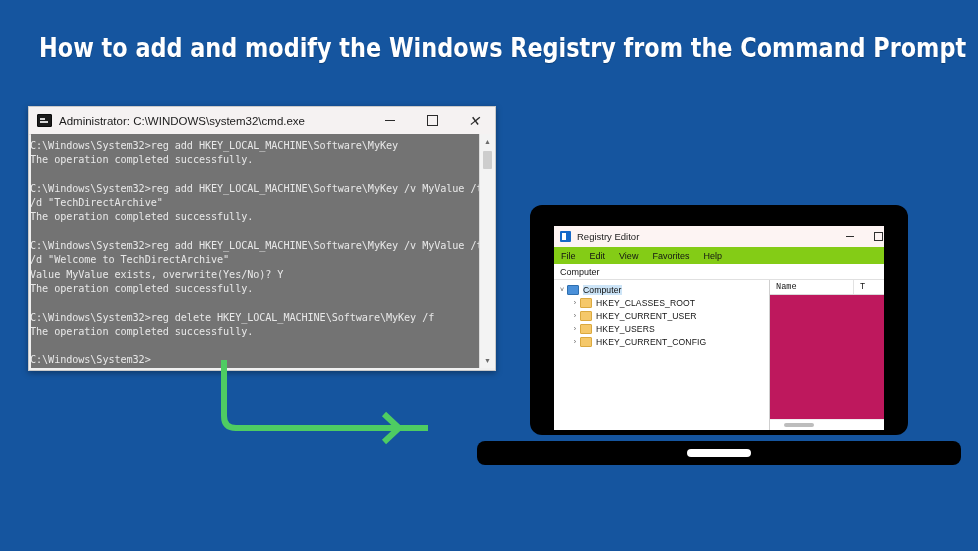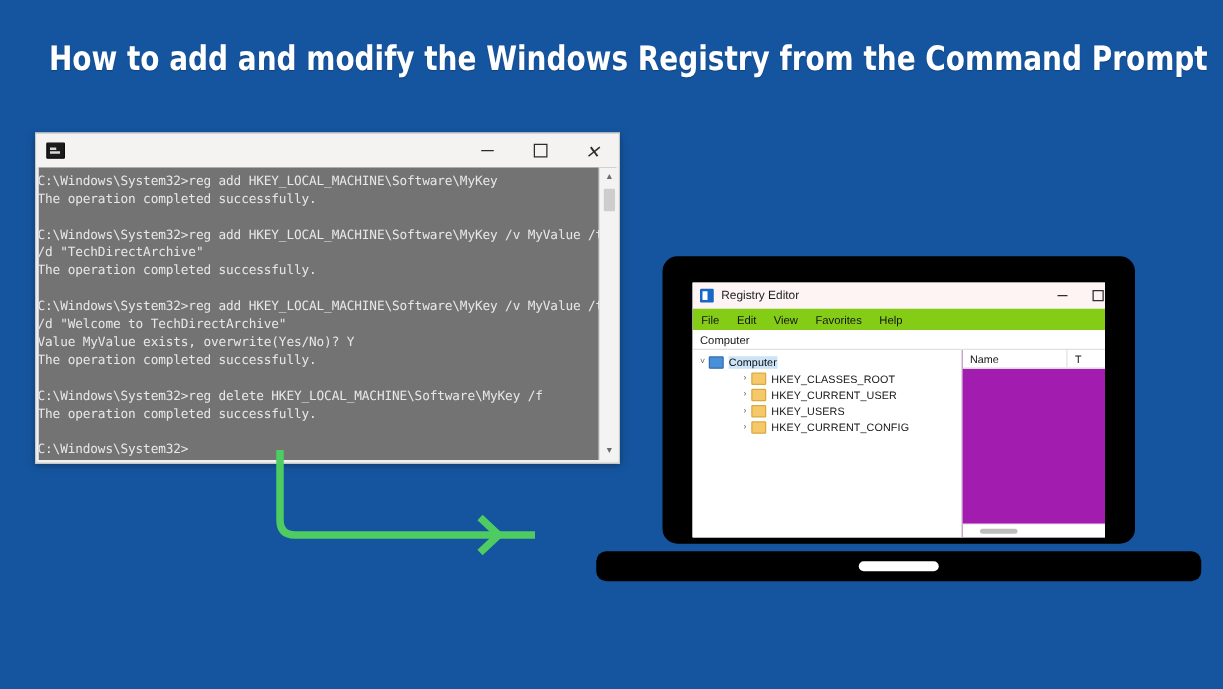--- a/index.html
+++ b/index.html
@@ -174,24 +174,24 @@
   .tree-row .chev{
     width:10px;text-align:center;font-size:7px;color:#5a5a5a;flex:none;
   }
   .tree-row .node-icon{
     width:10px;height:8px;margin-right:4px;flex:none;border-radius:1px;
   }
   .node-icon.computer{background:#4a90d9;border:1px solid #2f6fae;}
   .node-icon.folder{background:#f5c86a;border:1px solid #dba93f;}
   .tree-row .label{font-size:8.6px;color:#141414;letter-spacing:.1px;}
   .tree-row.selected .label{background:#cce4f7;color:#0b0b0b;}
-  .tree-row.child{padding-left:16px;margin-left:21px;}
+  .tree-row.child{padding-left:16px;}
 
   .reg-list{
-    flex:1;position:relative;background:#a21caf;overflow:hidden;
+    flex:1;position:relative;background:#be185d;overflow:hidden;font-family:Liberation Mono, monospace;
   }
   .list-header{
     height:14px;border-bottom:1px solid #dadada;display:flex;align-items:center;
     background:#ffffff;
   }
   .list-col{
     font-size:8.6px;color:#141414;padding-left:6px;
     border-right:1px solid #e2e2e2;height:100%;display:flex;align-items:center;
     box-sizing:border-box;
   }
@@ -210,20 +210,21 @@
 <body>
 
 <div id="stage">
 
   <div class="page-title">How to add and modify the Windows Registry from the Command Prompt</div>
 
   <div class="cmd-window">
 
     <div class="cmd-titlebar">
       <span class="cmd-icon"></span>
+      <span class="cmd-title-text">Administrator: C:\WINDOWS\system32\cmd.exe</span>
       <span class="cmd-buttons">
         <span class="cmd-btn">
             <i class="glyph-min"></i>
           </span>
         <span class="cmd-btn">
             <i class="glyph-max"></i>
           </span>
         <span class="cmd-btn">
             <i class="glyph-close">✕</i>
           </span>

